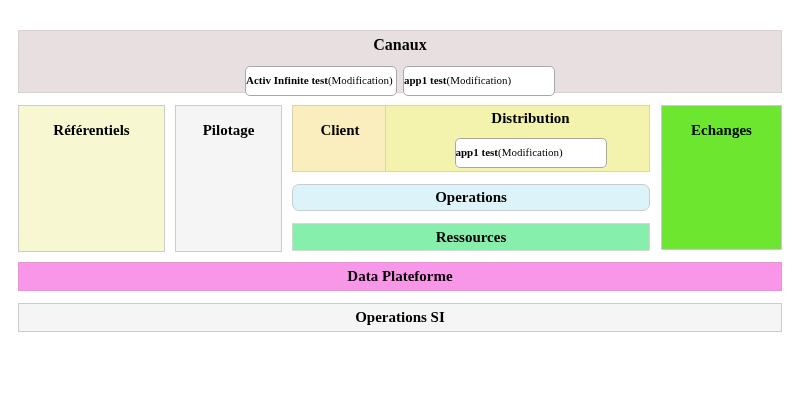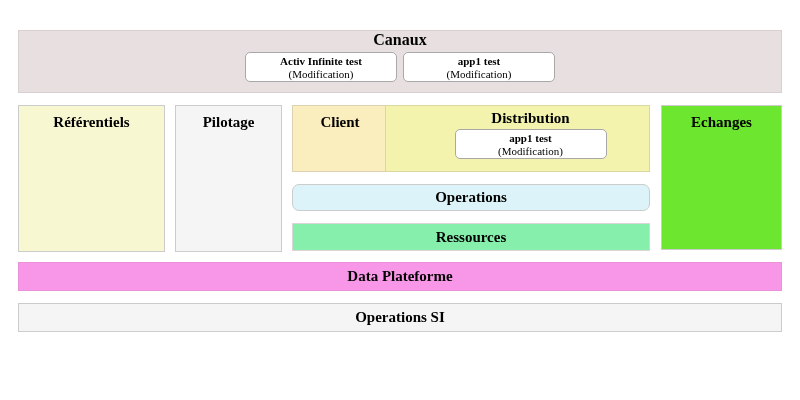--- a/index.html
+++ b/index.html
@@ -28,50 +28,52 @@
     line-height: 1.1;
     white-space: nowrap;
   }
   
   .canaux-band {
     left: 18px; top: 30px; width: 764px; height: 63px;
     border-color: #d8cfcf;
   }
   .canaux-title {
     font-size: 16px;
+    padding-top: 5px;
   }
   .card-row {
     display: flex;
     justify-content: center;
     gap: 6px;
     margin-top: 3px;
   }
   .app-card {
     box-sizing: border-box;
     width: 152px;
     height: 30px;
     background: #ffffff;
     border: 1px solid #a8a8a8;
     border-radius: 5px;
     display: flex;
-    flex-direction: column;
-    justify-content: flex-end;
+    flex-direction: row;
+    justify-content: flex-start;
     align-items: center;
     line-height: 13px;
     cursor: pointer;
+    margin-top: 9px;
   }
   .app-card .app-name { font-weight: bold; font-size: 11px; }
   .app-card .app-status { font-size: 11px; }
   
   .referentiels { left: 18px;  top: 105px; width: 147px; height: 147px; }
   .pilotage     { left: 175px; top: 105px; width: 107px; height: 147px; }
   .client       { left: 292px; top: 105px; width: 96px;  height: 67px; border-color: #dcd2b2; }
   .distribution { left: 385px; top: 105px; width: 265px; height: 67px; border-color: #d8d8a0; }
   .echanges     { left: 661px; top: 105px; width: 121px; height: 145px; }
-  .tall-pad { padding-top: 8px; }
+  .tall-pad { padding-top: 16px; }
   .distribution .zone-title { padding-top: 4px; }
   .distribution .card-row { margin-top: 2px; }
   
   .bar {
     display: flex;
     align-items: center;
     justify-content: center;
   }
   .operations  { left: 292px; top: 184px; width: 358px; height: 27px; border-radius: 7px; }
   .ressources  { left: 292px; top: 223px; width: 358px; height: 28px; border-color: #ddd5d5; }

